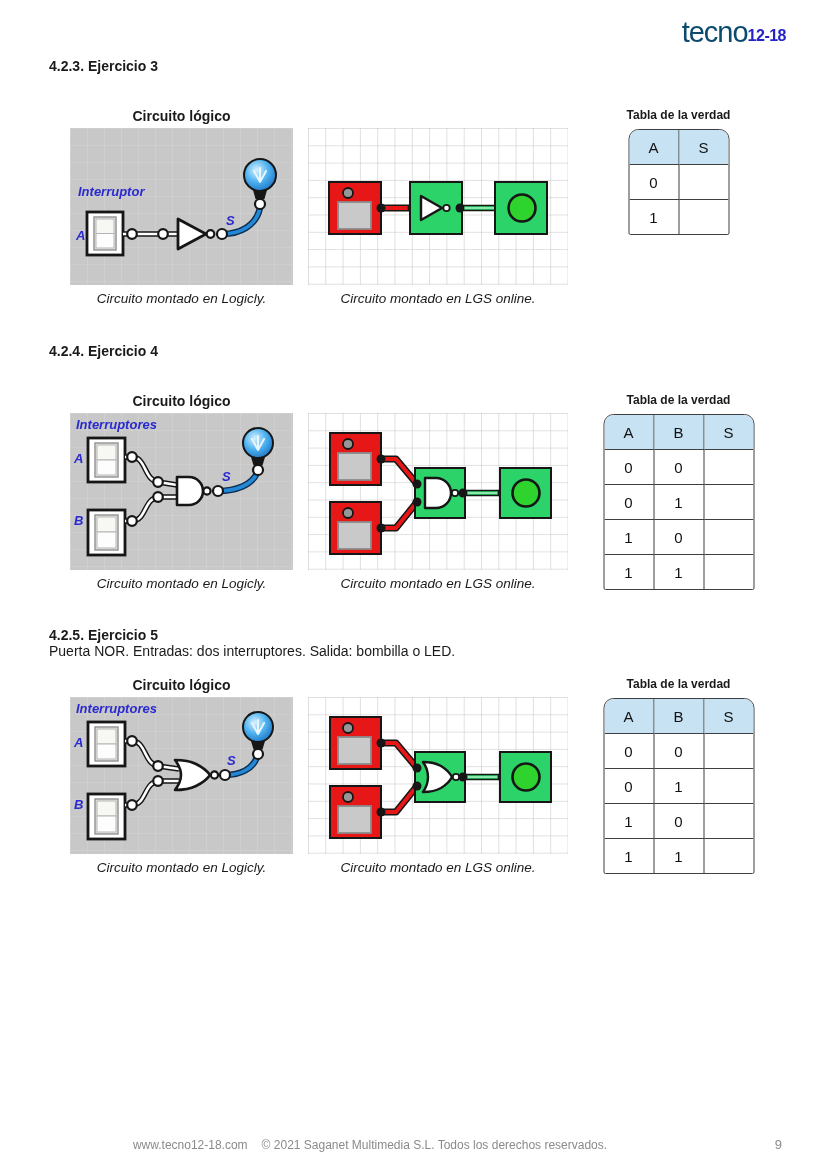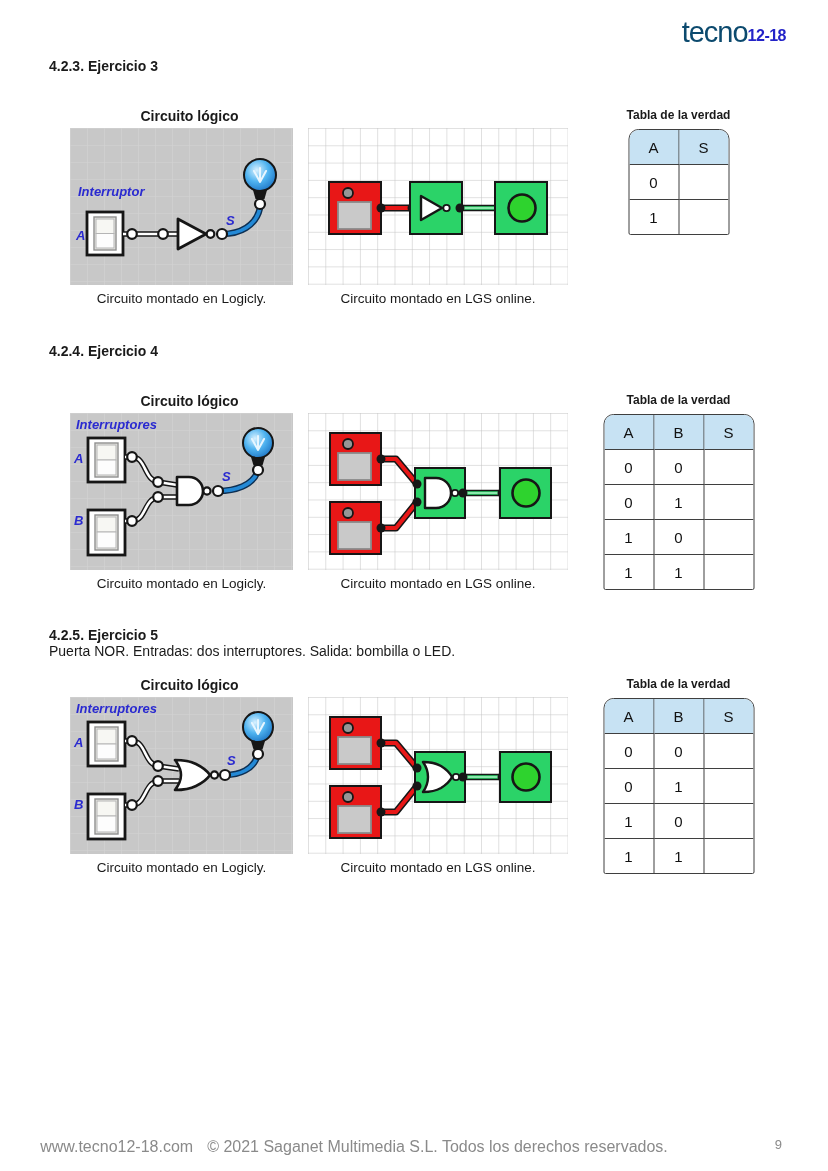--- a/index.html
+++ b/index.html
@@ -13,43 +13,43 @@
 
   
   .exercise{position:absolute;left:0;width:828px;height:300px;}
   .ex-heading{position:absolute;top:0;left:49px;font-size:14px;font-weight:bold;margin:0;}
   .ex-desc{position:absolute;top:16px;left:49px;font-size:14px;margin:0;}
 
   .col-logicly{position:absolute;left:70px;width:223px;}
   .col-lgs{position:absolute;left:308px;width:260px;}
   .col-table{position:absolute;left:601px;width:155px;}
 
-  .fig-title{position:absolute;top:50px;left:8px;width:100%;text-align:center;
+  .fig-title{position:absolute;top:50px;left:0;width:100%;text-align:center;
              font-size:14px;font-weight:bold;}
   .fig-canvas{position:absolute;top:70px;left:0;}
   .fig-caption{position:absolute;top:233px;left:0;width:100%;text-align:center;
-               font-size:13.5px;}
+               font-style:italic;font-size:13.5px;}
 
   .tt-title{position:absolute;top:50px;left:0;width:100%;text-align:center;
             font-size:12px;font-weight:bold;}
   .tt-box{position:absolute;top:71px;left:50%;transform:translateX(-50%);
           border:1.5px solid #3f3f3f;border-radius:10px 10px 2px 2px;overflow:hidden;background:#fff;}
   table.tt{border-collapse:separate;border-spacing:0;font-size:15px;color:#111;}
   table.tt th,table.tt td{width:49px;height:34px;min-width:49px;text-align:center;vertical-align:middle;
           border-right:1.5px solid #3f3f3f;border-bottom:1.5px solid #3f3f3f;padding:0;}
   table.tt th:last-child,table.tt td:last-child{border-right:none;}
   table.tt tbody tr:last-child td{border-bottom:none;}
   table.tt th{background:#c7e2f3;font-weight:normal;}
 
   svg text.lbl{font-family:"Liberation Sans", sans-serif;font-size:13px;font-style:italic;
                font-weight:bold;fill:#2a2ad0;}
 
   
-  .footer{position:absolute;top:1138px;left:0;width:708px;text-align:center;
-          font-size:16px;color:#8a8a8a;}
+  .footer{position:absolute;top:1138px;left:16px;width:708px;text-align:center;
+          font-size:12px;color:#8a8a8a;}
   .footer .site{margin-right:14px;}
   .page-num{position:absolute;top:1137px;right:46px;font-size:13px;color:#8a8a8a;}
 </style>
 </head>
 <body>
 
 <div class="page">
 
   <div class="logo">
     <span class="logo-main">tecno</span><span class="logo-sub">12-18</span>

